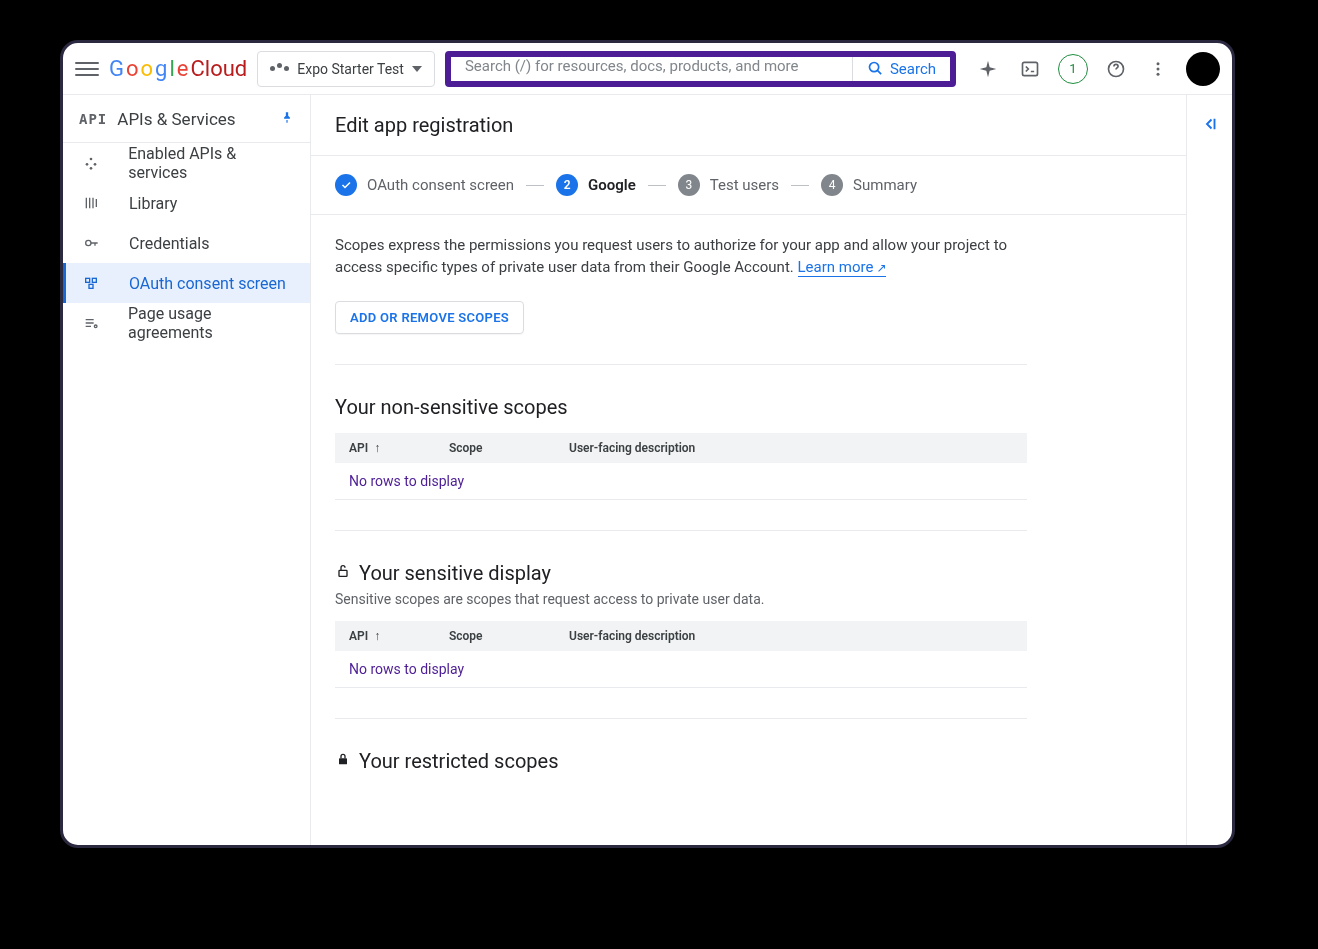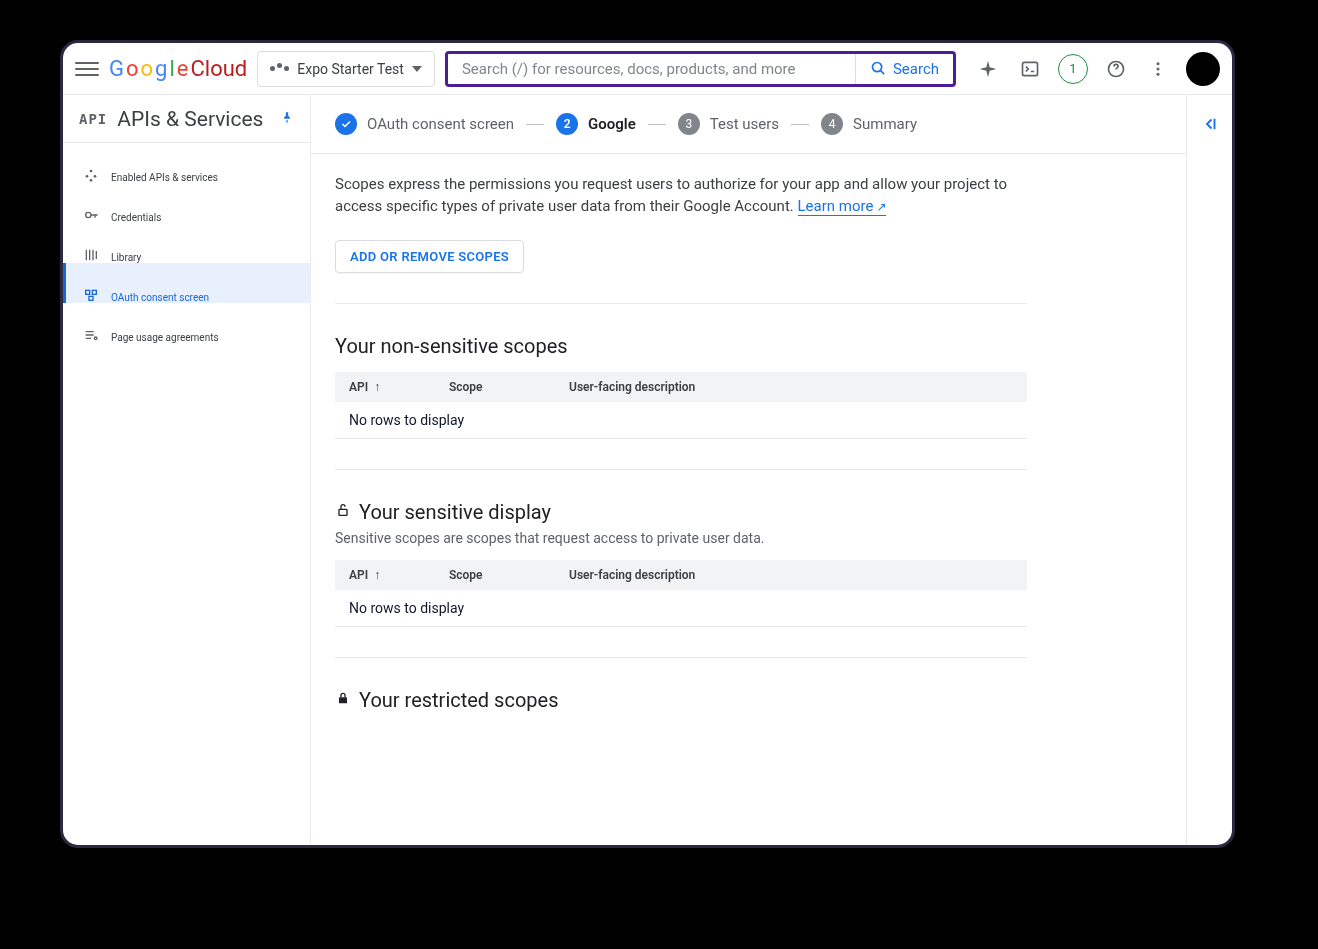--- a/index.html
+++ b/index.html
@@ -9,36 +9,36 @@
   .topbar{height:52px;display:flex;align-items:center;padding:0 12px;border-bottom:1px solid #e8eaed;gap:10px}
   .hamburger{width:24px;height:24px;display:flex;flex-direction:column;justify-content:center;gap:4px;cursor:pointer}
   .hamburger span{height:2px;background:#5f6368;border-radius:1px}
   .logo{display:flex;align-items:center;font-size:22px;color:#5f6368;font-weight:400;gap:2px}
   .g1{color:#4285F4}.g2{color:#EA4335}.g3{color:#FBBC05}.g4{color:#4285F4}.g5{color:#34A853}.g6{color:#EA4335}
   .cloud{margin-left:0;color:#b91c1c}
   .project-picker{display:flex;align-items:center;gap:8px;border:1px solid #dadce0;border-radius:4px;height:36px;padding:0 12px;cursor:pointer;font-size:14px;color:#3c4043}
   .dots{display:flex;gap:2px}
   .dots i{width:5px;height:5px;border-radius:50%;background:#5f6368;display:inline-block}
   .caret{width:0;height:0;border-left:5px solid transparent;border-right:5px solid transparent;border-top:6px solid #5f6368}
-  .searchwrap{display:flex;align-items:center;border:3px solid #4c1d95;border-radius:4px;height:36px;flex:1;overflow:hidden}
+  .searchwrap{display:flex;align-items:flex-start;border:6px solid #4c1d95;border-radius:4px;height:36px;flex:1;overflow:hidden}
   .searchinput{flex:1;border:none;outline:none;font-size:15px;color:#3c4043;padding:0 14px}
   .searchinput::placeholder{color:#80868b}
   .searchbtn{display:flex;align-items:center;gap:6px;padding:0 14px;border-left:1px solid #dadce0;height:100%;color:#1a73e8;font-size:15px;cursor:pointer}
   .topicons{display:flex;align-items:center;gap:14px;margin-left:8px}
   .ticon{width:28px;height:28px;display:flex;align-items:center;justify-content:center;color:#5f6368;cursor:pointer}
   .notif{width:30px;height:30px;border:1.5px solid #1e8e3e;border-radius:50%;display:flex;align-items:center;justify-content:center;font-size:13px;color:#1e8e3e}
   .avatar{width:34px;height:34px;border-radius:50%;background:#000}
   
   .content{display:flex;height:calc(100% - 52px)}
   .sidebar{width:248px;border-right:1px solid #e8eaed;display:flex;flex-direction:column}
   .sb-head{display:flex;align-items:center;height:48px;padding:0 16px;border-bottom:1px solid #e8eaed;gap:10px}
   .api-badge{font-family:ui-monospace,Menlo,monospace;font-weight:700;font-size:14px;color:#5f6368;letter-spacing:1px}
-  .sb-title{font-size:21px;color:#3c4043;flex:1}
+  .sb-title{font-size:17px;color:#3c4043;flex:1}
   .pin{color:#1a73e8;font-size:16px}
-  .navitem{display:flex;align-items:flex-end;gap:10px;height:40px;padding:0 18px;font-size:10px;color:#3c4043;cursor:pointer}
+  .navitem{display:flex;align-items:center;gap:28px;height:40px;padding:0 18px;font-size:16px;color:#3c4043;cursor:pointer}
   .navitem .nicon{width:20px;color:#5f6368;display:flex;align-items:center;justify-content:center}
   .navitem.active{background:#e8f0fe;color:#1967d2;border-left:3px solid #1967d2;padding-left:15px}
   .navitem.active .nicon{color:#1967d2}
   
   .main{flex:1;display:flex}
   .mainbody{flex:1;overflow:auto;position:relative}
   .page-title{font-size:20px;color:#202124;padding:18px 24px;border-bottom:1px solid #e8eaed}
   .stepper{display:flex;align-items:center;gap:12px;padding:18px 24px;border-bottom:1px solid #e8eaed}
   .step{display:flex;align-items:center;gap:10px;font-size:15px;color:#5f6368}
   .step.active{color:#202124;font-weight:600}
@@ -52,21 +52,21 @@
   .ext{font-size:12px;margin-left:3px}
   .btn-outline{display:inline-block;margin-top:22px;border:1px solid #dadce0;border-radius:4px;padding:8px 14px;font-size:13px;font-weight:600;letter-spacing:.3px;color:#1a73e8;cursor:pointer;box-shadow:0 1px 1px rgba(0,0,0,.04)}
   .section{margin-top:46px}
   .hruler{height:1px;background:#e8eaed;margin:30px 0}
   .h2{font-size:20px;color:#202124;display:flex;align-items:center;gap:8px}
   .subtext{font-size:14px;color:#5f6368;margin-top:6px}
   .tablehdr{display:flex;background:#f1f3f4;height:30px;align-items:center;font-size:12px;font-weight:600;color:#3c4043;margin-top:14px}
   .th{padding:0 14px}
   .th.api{width:100px;display:flex;align-items:center;gap:6px}
   .th.scope{width:120px}
-  .empty{font-size:14px;color:#0f172a;padding:10px 14px;border-bottom:1px solid #e8eaed}
+  .empty{font-size:14px;color:#4c1d95;padding:10px 14px;border-bottom:1px solid #e8eaed}
   .lockicon{font-size:15px}
   
   .rightrail{width:46px;border-left:1px solid #e8eaed;display:flex;justify-content:center;padding-top:20px}
   .collapse{color:#1a73e8;font-size:18px;cursor:pointer}
   
   .mainbody::-webkit-scrollbar{width:10px}
   .mainbody::-webkit-scrollbar-thumb{background:#cdcdcd;border-radius:5px}
 </style>
 </head>
 <body>
@@ -158,33 +158,33 @@
               <circle cx="6" cy="14" r="2"></circle>
               <circle cx="18" cy="14" r="2"></circle>
               <circle cx="12" cy="20" r="2"></circle>
             </svg>
           </span>
         <span>Enabled APIs &amp; services</span>
       </div>
       <div class="navitem">
         <span class="nicon">
             <svg width="16" height="16" viewBox="0 0 24 24" fill="none" stroke="#5f6368" stroke-width="2">
+              <path d="M5 4v16M10 4v16M15 4v16M20 6v12"></path>
+            </svg>
+          </span>
+        <span>Library</span>
+      </div>
+      <div class="navitem">
+        <span class="nicon">
+            <svg width="16" height="16" viewBox="0 0 24 24" fill="none" stroke="#5f6368" stroke-width="2">
               <circle cx="8" cy="12" r="4"></circle>
               <path d="M12 12h10M18 12v4"></path>
             </svg>
           </span>
         <span>Credentials</span>
-      </div>
-      <div class="navitem">
-        <span class="nicon">
-            <svg width="16" height="16" viewBox="0 0 24 24" fill="none" stroke="#5f6368" stroke-width="2">
-              <path d="M5 4v16M10 4v16M15 4v16M20 6v12"></path>
-            </svg>
-          </span>
-        <span>Library</span>
       </div>
       <div class="navitem active">
         <span class="nicon">
             <svg width="16" height="16" viewBox="0 0 24 24" fill="none" stroke="#1967d2" stroke-width="2">
               <rect x="4" y="5" width="6" height="6"></rect>
               <rect x="14" y="5" width="6" height="6"></rect>
               <rect x="9" y="14" width="6" height="6"></rect>
             </svg>
           </span>
         <span>OAuth consent screen</span>
@@ -195,20 +195,21 @@
               <path d="M4 7h12M4 12h12M4 17h8"></path>
               <circle cx="19" cy="17" r="2"></circle>
             </svg>
           </span>
         <span>Page usage agreements</span>
       </div>
     </div>
 
     <div class="main">
       <div class="mainbody">
+        <div class="page-title">Edit app registration</div>
 
         <div class="stepper">
           <div class="step">
             <span class="badge check">
                 <svg width="12" height="12" viewBox="0 0 24 24" fill="none" stroke="#fff" stroke-width="3">
                   <path d="M5 12l5 5L20 7"></path>
                 </svg>
               </span>
             <span>OAuth consent screen</span>
           </div>

